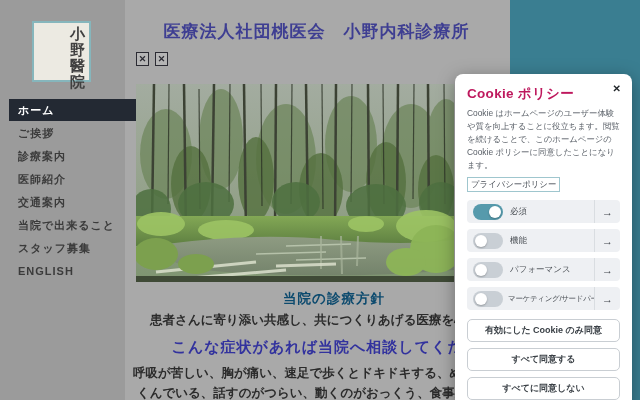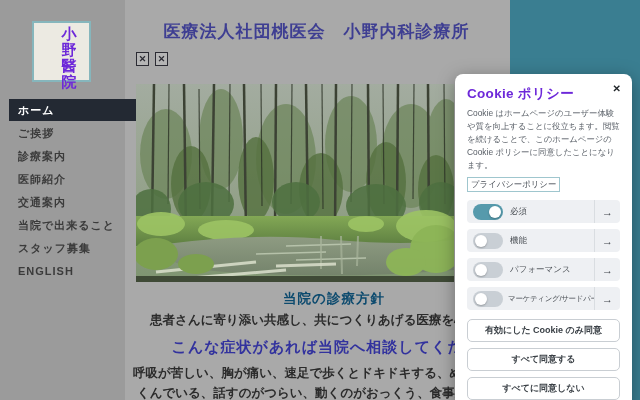--- a/index.html
+++ b/index.html
@@ -12,22 +12,22 @@
   .teal-band { position:absolute; top:0; right:0; width:130px; height:400px; background:#3a7e91; }
 
   
   .sidebar { position:absolute; top:0; left:0; width:125px; height:400px; background:#9b9b9b; }
   .seal-logo { position:absolute; left:32px; top:21px; width:59px; height:61px;
                background:#eceae2; border:2px solid #86b6bc; padding:3px 4px;
                display:flex; flex-direction:column; align-items:center; }
   .seal-top, .seal-bottom { font-size:6px; transform:scaleY(.75); color:#b04a3c; line-height:5px;
                white-space:nowrap; overflow:hidden; width:100%; text-align:center; letter-spacing:-1px; }
   .seal-main { flex:1; display:grid; grid-template-columns:1fr 1fr; direction:rtl;
-               font-family:"DejaVu Serif", serif; font-weight:bold; color:#6d28d9;
-               font-size:15px; line-height:16px; text-align:left; }
+               font-family:"DejaVu Serif", serif; font-weight:bold; color:#404040;
+               font-size:15px; line-height:16px; text-align:right; }
   .nav { position:absolute; top:99px; left:0; width:150px; }
   .nav-item { height:23px; line-height:23px; padding-left:18px; font-size:11px; font-weight:bold;
               color:#3b3b3b; letter-spacing:1px; cursor:pointer; white-space:nowrap; }
   .nav-item.active { background:#232933; color:#ffffff; margin:0 6px 1px 9px; padding-left:9px;
               height:22px; line-height:22px; }
 
   
   .page-title { position:absolute; left:125px; top:20px; width:383px; text-align:center;
                 font-family:"DejaVu Serif", serif; font-size:17px; font-weight:bold;
                 color:#3e3e92; letter-spacing:1px; }
@@ -41,21 +41,21 @@
                     font-family:"DejaVu Serif", serif; letter-spacing:1px; }
   .policy-line { font-size:12.5px; font-weight:bold; color:#2b2b2b; margin-bottom:9px; white-space:nowrap; }
   .symptom-heading { font-size:15px; font-weight:bold; color:#32329e; margin-bottom:6px;
                      font-family:"DejaVu Serif", serif; letter-spacing:1px; white-space:nowrap; }
   .symptom-line { font-size:12.5px; font-weight:bold; color:#2b2b2b; line-height:20px; white-space:nowrap; }
 
   
   .cookie-dialog { position:absolute; left:455px; top:74px; width:177px; background:#ffffff;
                    border-radius:8px; box-shadow:0 4px 18px rgba(0,0,0,.35); padding:11px 12px 11px 12px;
                    z-index:10; }
-  .cookie-title { font-size:13.5px; font-weight:bold; color:#6d28d9; letter-spacing:.3px; }
+  .cookie-title { font-size:13.5px; font-weight:bold; color:#be185d; letter-spacing:.3px; }
   .cookie-close { position:absolute; right:9px; top:7px; font-size:10px; font-weight:bold;
                   color:#1f2428; cursor:pointer; padding:2px; }
   .cookie-body { margin-top:4px; font-size:8.4px; line-height:1.55; color:#5a6068; }
   .privacy-link { display:inline-block; margin-top:5px; font-size:8.4px; color:#4a5058;
                   border:1px solid #9fc6ce; padding:1px 3px; cursor:pointer; }
   .toggle-rows { margin-top:8px; }
   .toggle-row { display:flex; align-items:center; height:23px; background:#eef0f3; border-radius:4px;
                 margin-bottom:6px; padding-left:6px; }
   .switch { width:30px; height:16px; border-radius:9px; background:#c9cfd5; position:relative;
             flex:0 0 30px; cursor:pointer; }

